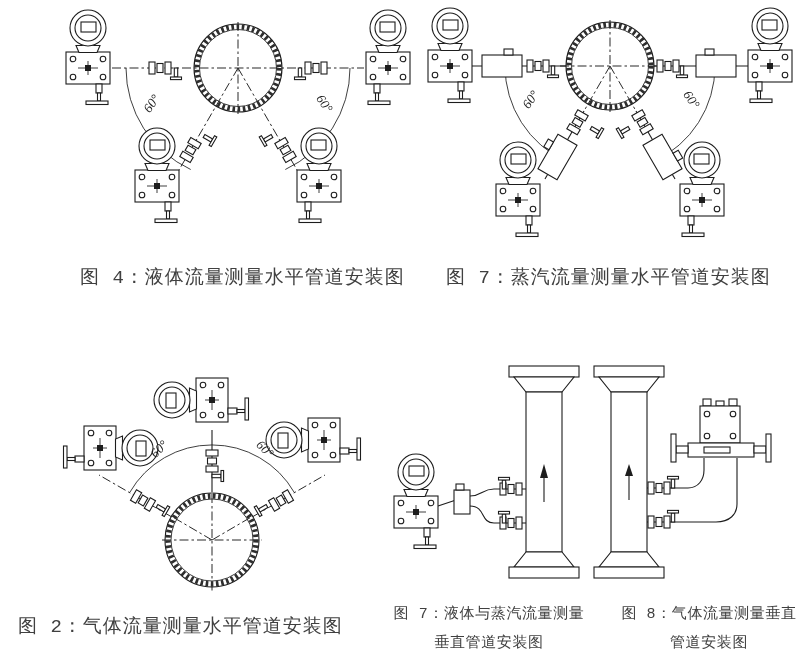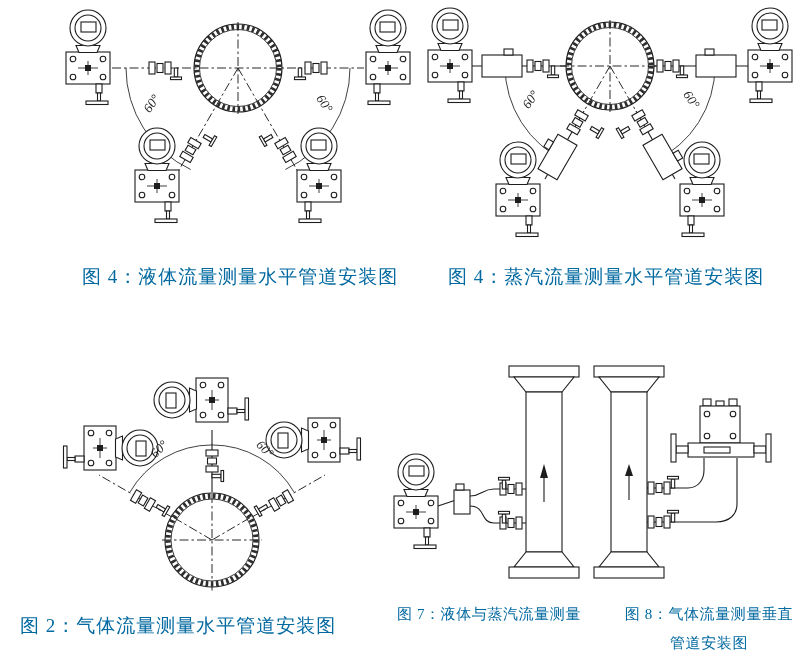--- a/index.html
+++ b/index.html
@@ -1,20 +1,20 @@
 <!DOCTYPE html>
 <html><head>
 <meta charset="utf-8">
 <style>
   html,body{margin:0;padding:0;background:#e8e8e8;}
   #page{position:relative;width:811px;height:665px;background:#ffffff;overflow:hidden;
         font-family:"Liberation Serif","DejaVu Serif",serif;}
   #art{position:absolute;left:0;top:0;}
   .cap{position:absolute;text-align:center;font-size:19px;letter-spacing:1px;
-       color:#0369a1;white-space:nowrap;}
+       color:#404040;white-space:nowrap;font-family:Liberation Mono, monospace;}
   .cap2{line-height:29px;font-size:15px;letter-spacing:0.6px;}
   
   .w{fill:#ffffff;stroke:#1d1d1d;stroke-width:1.1;}
   .ln{fill:none;stroke:#1d1d1d;stroke-width:1.1;}
   .thin{stroke-width:0.85;}
   .dd{stroke-dasharray:9 3 2.5 3;stroke-width:0.95;}
   .hatch{fill:none;stroke:#2e2e2e;stroke-dasharray:2.6 2.6;}
   .b{fill:#1d1d1d;stroke:none;}
   text.angle{font-family:"Liberation Serif","DejaVu Serif",serif;font-style:italic;
              font-size:13px;fill:#1c1c1c;text-anchor:middle;}
@@ -194,23 +194,24 @@
       <rect class="w" x="704" y="447" width="26" height="6"></rect>
       <rect class="w" x="676" y="446" width="12" height="7"></rect>
       <rect class="w" x="671" y="434" width="5" height="28"></rect>
       <rect class="w" x="754" y="446" width="12" height="7"></rect>
       <rect class="w" x="766" y="434" width="5" height="28"></rect>
     </g>
   </g>
 </svg>
 
 <div class="cap" style="left:80px;top:264px;width:320px">图 4：液体流量测量水平管道安装图</div>
-<div class="cap" style="left:446px;top:264px;width:320px">图 4：蒸汽流量测量水平管道安装图</div>
+<div class="cap" style="left:446px;top:264px;width:320px">图 7：蒸汽流量测量水平管道安装图</div>
 <div class="cap" style="left:18px;top:613px;width:320px">图 2：气体流量测量水平管道安装图</div>
 <div class="cap cap2" style="left:379px;top:600px;width:220px">
   <div>图 7：液体与蒸汽流量测量</div>
+  <div>垂直管道安装图</div>
 </div>
 <div class="cap cap2" style="left:599px;top:600px;width:220px">
   <div>图 8：气体流量测量垂直</div>
   <div>管道安装图</div>
 </div>
 
 </div>
 
 </body></html>

